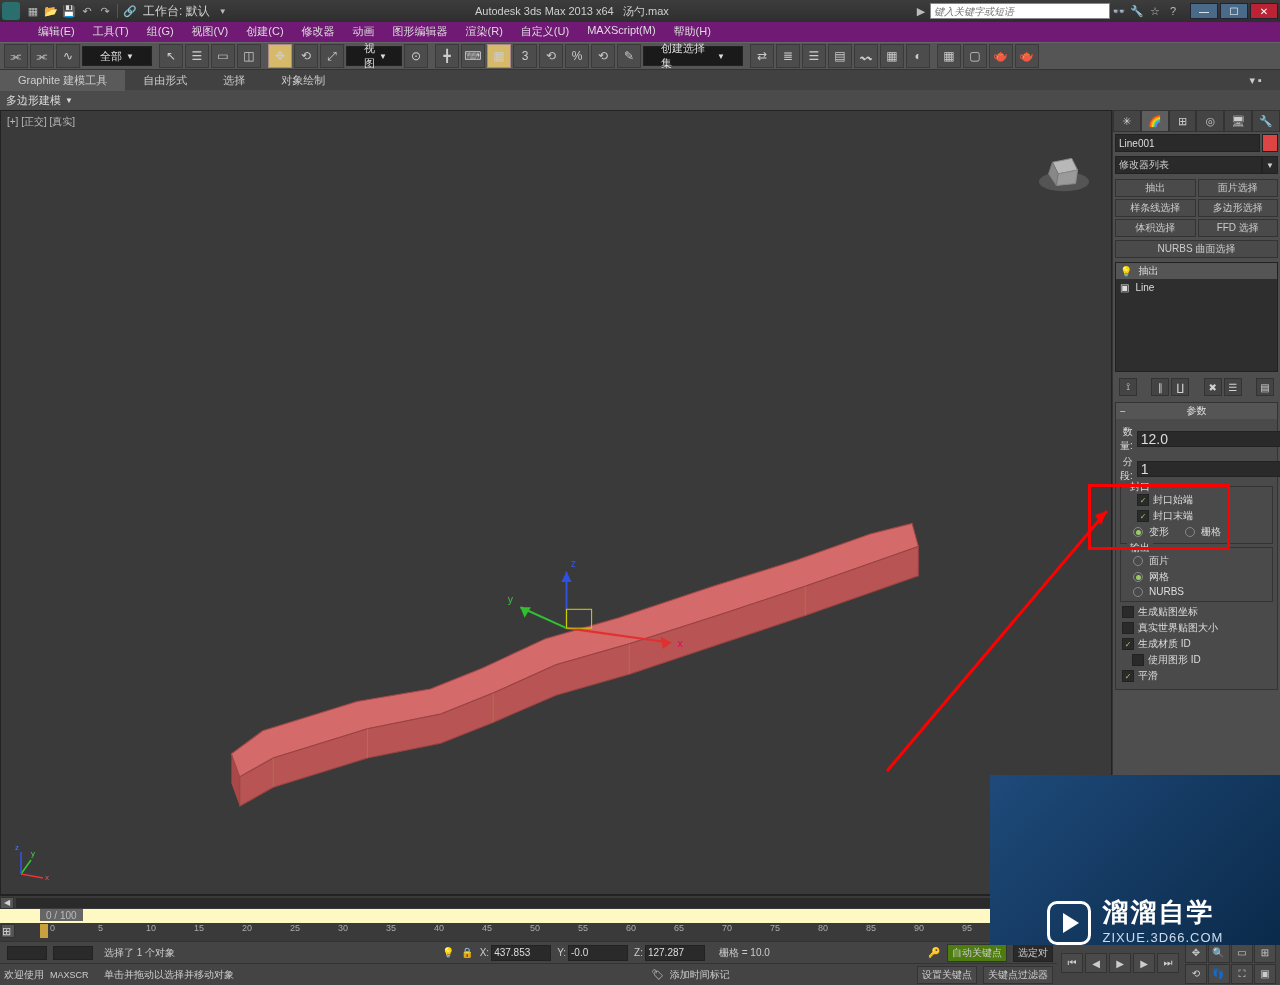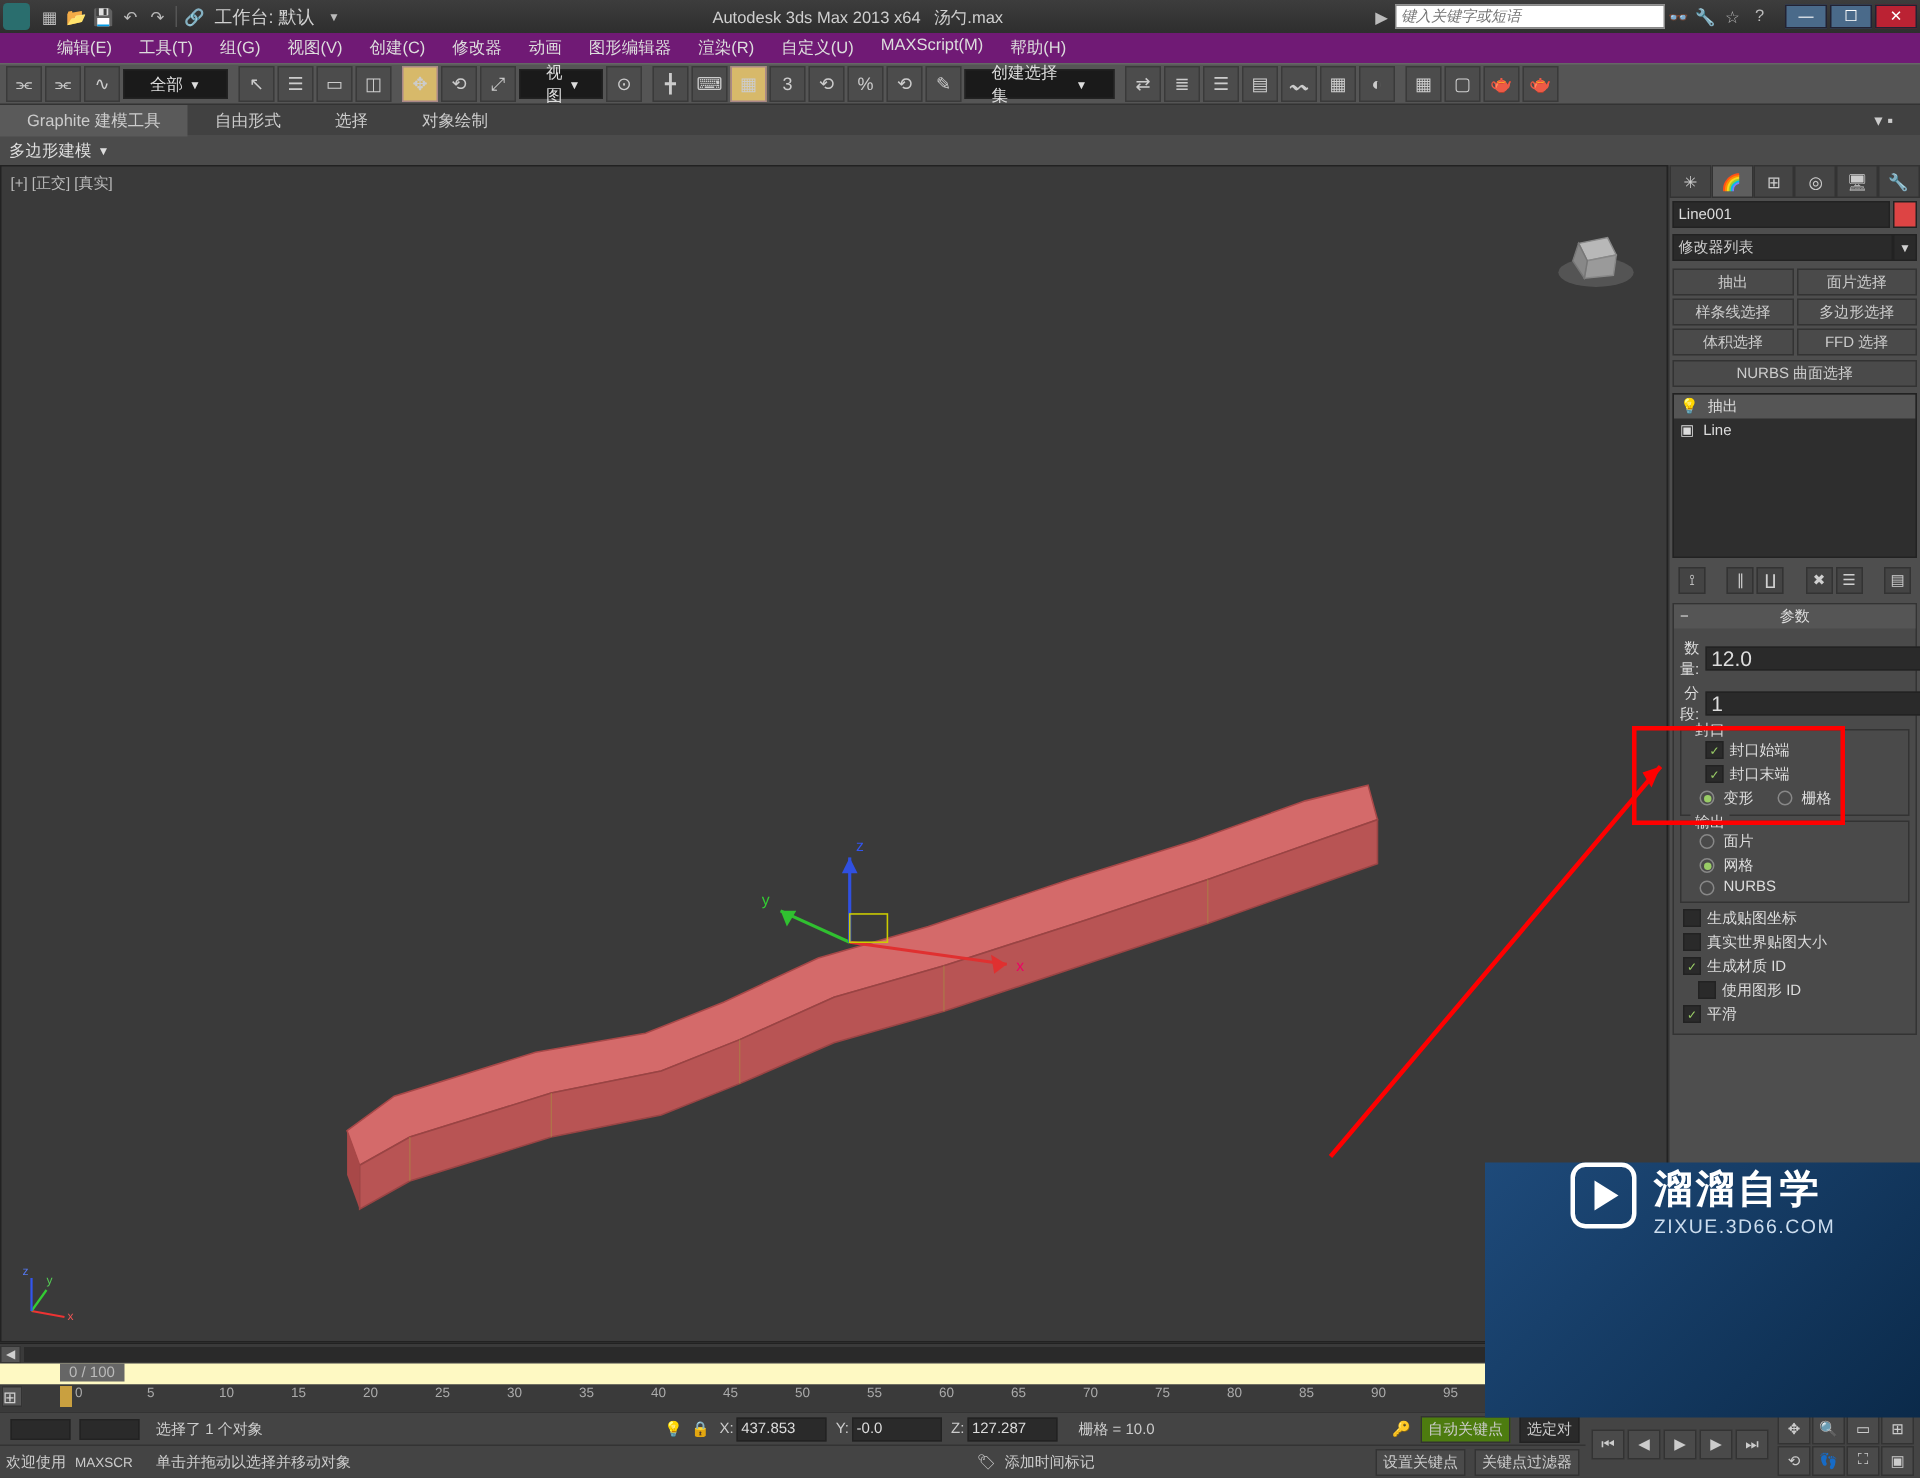--- a/index.html
+++ b/index.html
@@ -74,21 +74,21 @@
 .time-scroll .sc-track { flex:1; height:10px; background:#2a2a2a; margin:0 2px; }
 .track-ruler { height:18px; background:#3a3a3a; display:flex; align-items:flex-start; position:relative; overflow:hidden; }
 .status { height:44px; background:#444; display:flex; }
 .status-left { width:100px; display:flex; flex-direction:column; }
 .status-mid { flex:1; display:flex; flex-direction:column; }
 .status-row { height:22px; display:flex; align-items:center; padding:0 4px; gap:6px; font-size:10px; color:#ccc; border-top:1px solid #333; }
 .status-row .xyz { display:flex; align-items:center; gap:2px; }
 .status-row .xyz input { width:60px; height:16px; background:#2a2a2a; border:1px solid #222; color:#ddd; font-size:10px; padding:0 2px; }
 .status-right { display:flex; align-items:center; gap:2px; padding:0 4px; }
 .play-btn { width:22px; height:20px; background:#4a4a4a; border:1px solid #333; display:flex; align-items:center; justify-content:center; font-size:10px; color:#ccc; }
-.brand-overlay { position:absolute; right:0; bottom:40px; width:290px; height:170px; background:linear-gradient(135deg,#1e4a7a,#0b2a4a); display:flex; align-items:flex-start; justify-content:center; color:#fff; }
+.brand-overlay { position:absolute; right:0; bottom:40px; width:290px; height:170px; background:linear-gradient(135deg,#1e4a7a,#0b2a4a); display:flex; align-items:flex-end; justify-content:center; color:#fff; }
 .brand-overlay .logo-play { width:44px; height:44px; border:3px solid #fff; border-radius:10px; display:flex; align-items:center; justify-content:center; margin-right:12px; }
 .brand-overlay .logo-play::after { content:""; border-left:16px solid #fff; border-top:10px solid transparent; border-bottom:10px solid transparent; margin-left:4px; }
 .brand-text { display:flex; flex-direction:column; }
 .brand-text .cn { font-size:26px; font-weight:bold; letter-spacing:2px; }
 .brand-text .url { font-size:13px; letter-spacing:1px; color:#cde; }
 .tick { position:absolute; top:0; font-size:9px; color:#aaa; }
 .red-arrow { position:absolute; pointer-events:none; }
 </style>
 </head>
 <body>

